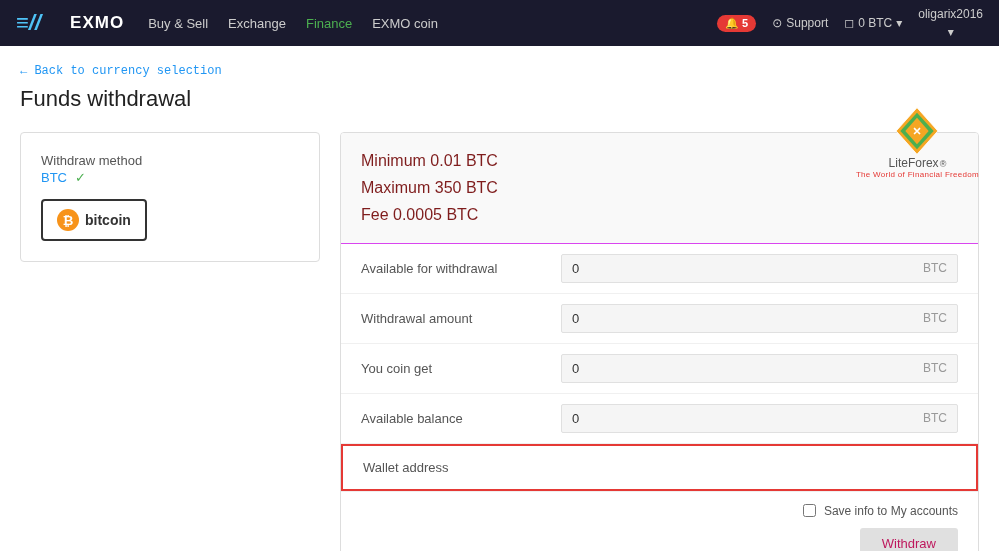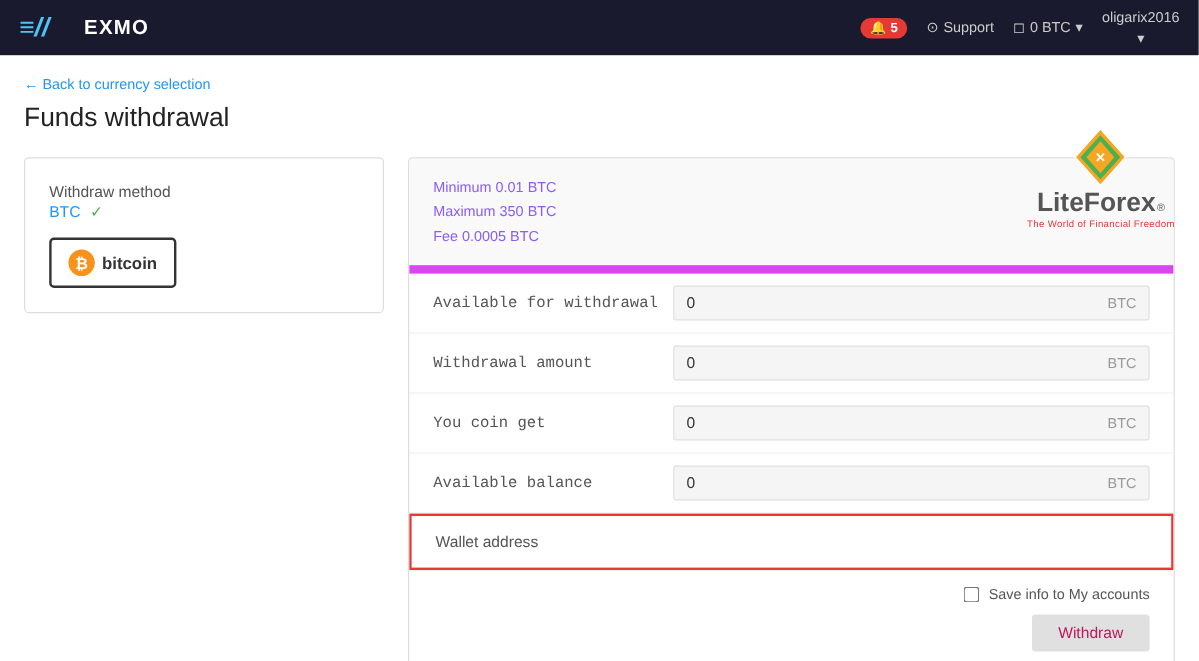--- a/index.html
+++ b/index.html
@@ -68,20 +68,21 @@
     }
     .back-link {
       color: #2196f3;
       font-size: 12px;
       text-decoration: none;
       cursor: pointer;
       display: inline-flex;
       align-items: center;
       gap: 4px;
       margin-bottom: 8px;
+      font-family: Liberation Mono, monospace;
     }
     .page-title {
       font-size: 22px;
       font-weight: normal;
       margin-bottom: 20px;
       color: #222;
     }
 
     
     .partner-logo {
@@ -158,40 +159,39 @@
     
     .right-panel {
       flex: 1;
       border: 1px solid #ddd;
       border-radius: 4px;
       background: #fff;
       overflow: hidden;
     }
     .info-box {
       background: #f9f9f9;
-      border-bottom: 7px solid #d946ef;
+      border-bottom: 1px solid #d946ef;
       padding: 14px 20px;
-      font-size: 12px;
-      color: #8b5cf6;
+      font-size: 16px;
+      color: #7f1d1d;
       line-height: 1.7;
     }
     .form-rows { padding: 0; }
     .form-row {
       display: flex;
       align-items: center;
       border-bottom: 1px solid #f0f0f0;
       padding: 10px 20px;
     }
     .form-row:last-child { border-bottom: none; }
     .form-row-label {
       width: 200px;
       font-size: 13px;
       color: #555;
       flex-shrink: 0;
-      font-family: Liberation Mono, monospace;
     }
     .form-row-value {
       flex: 1;
       background: #f5f5f5;
       border: 1px solid #e0e0e0;
       border-radius: 2px;
       padding: 6px 10px;
       font-size: 13px;
       color: #333;
       display: flex;
@@ -262,20 +262,26 @@
     .relative-wrapper { position: relative; }
   </style>
 </head>
 <body>
 
 <nav class="navbar">
   <div class="navbar-logo">
     <span class="logo-icon">≡//</span>
     <span class="logo-text">EXMO</span>
   </div>
+  <nav class="nav-links">
+    <a class="nav-link">Buy &amp; Sell</a>
+    <a class="nav-link">Exchange</a>
+    <a class="nav-link active">Finance</a>
+    <a class="nav-link">EXMO coin</a>
+  </nav>
   <div class="navbar-right">
     <span class="notif-badge">
       🔔 <span>5</span>
     </span>
     <span class="nav-btn">
       <span>⊙</span>
       <span>Support</span>
     </span>
     <span class="nav-btn">
       <span>◻</span>
@@ -294,21 +300,21 @@
   
   <div class="partner-logo">
     <div class="liteforex-logo">
       <svg class="lf-diamond" viewBox="0 0 60 60">
         <polygon points="30,2 55,30 30,58 5,30" fill="#f5a623" stroke="#fff" stroke-width="1"></polygon>
         <polygon points="30,8 50,30 30,52 10,30" fill="#4caf50"></polygon>
         <polygon points="30,14 44,30 30,46 16,30" fill="#f5a623"></polygon>
         <text x="30" y="35" text-anchor="middle" fill="#fff" font-size="13" font-weight="bold">✕</text>
       </svg>
       <div style="display:flex;align-items:baseline;gap:1px">
-        <span style="font-size:22px;font-weight:bold;color:#555;">LiteForex</span>
+        <span style="font-size:12px;font-weight:normal;color:#555;">LiteForex</span>
         <span style="font-size:9px;color:#555;">®</span>
       </div>
       <div style="font-size:8px;color:#e53935;letter-spacing:0.3px;">The World of Financial Freedom</div>
     </div>
   </div>
 
   <a class="back-link">← Back to currency selection</a>
   <h1 class="page-title">Funds withdrawal</h1>
 
   <div class="two-col">

